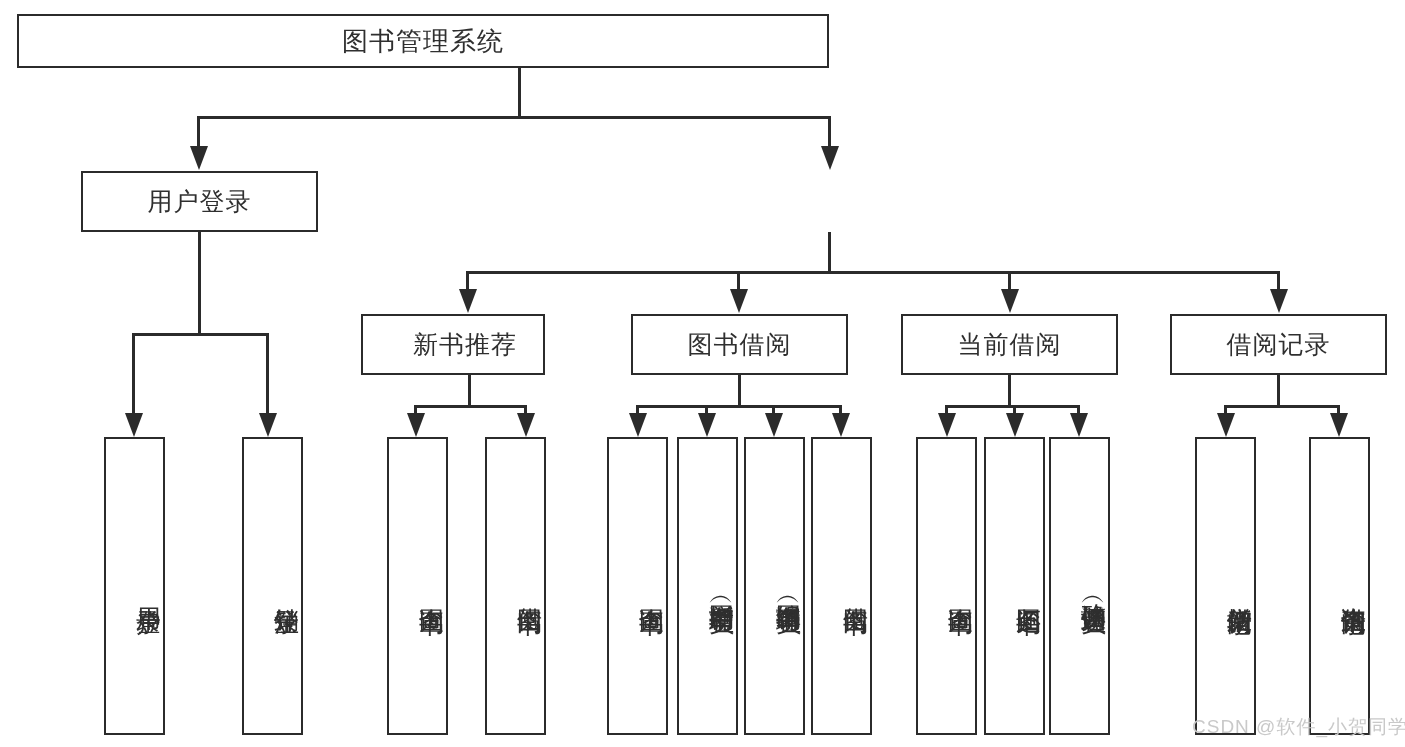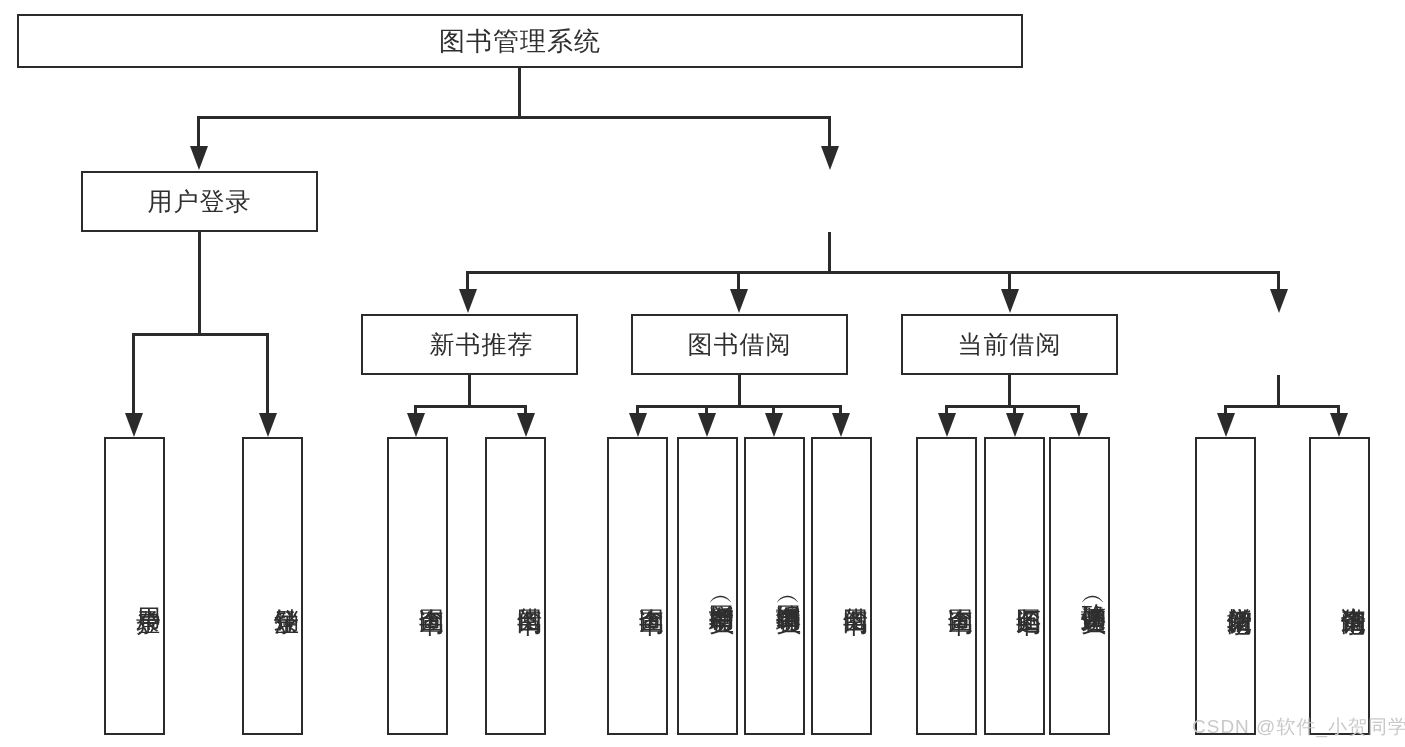--- a/index.html
+++ b/index.html
@@ -73,21 +73,21 @@
     letter-spacing: 1px;
     white-space: nowrap;
     user-select: none;
   }
 </style>
 </head>
 <body>
 
 <div id="canvas">
 
-  <div class="node node-h node-root" style="left:17px; top:14px; width:1006px; height:54px;">图书管理系统</div>
+  <div class="node node-h node-root" style="left:17px; top:14px; width:812px; height:54px;">图书管理系统</div>
 
   <div class="edge edge-v" style="left:518px; top:68px; width:3px; height:48px;"></div>
 
   <div class="edge edge-h" style="left:197px; top:116px; width:634px; height:3px;"></div>
 
   <div class="edge edge-v" style="left:197px; top:116px; width:3px; height:30px;"></div>
   <div class="arrow" style="left:190px; top:146px;"></div>
 
   <div class="edge edge-v" style="left:828px; top:116px; width:3px; height:30px;"></div>
   <div class="arrow" style="left:821px; top:146px;"></div>
@@ -110,23 +110,24 @@
 
   <div class="edge edge-v" style="left:737px; top:271px; width:3px; height:20px;"></div>
   <div class="arrow" style="left:730px; top:289px;"></div>
 
   <div class="edge edge-v" style="left:1008px; top:271px; width:3px; height:20px;"></div>
   <div class="arrow" style="left:1001px; top:289px;"></div>
 
   <div class="edge edge-v" style="left:1277px; top:271px; width:3px; height:20px;"></div>
   <div class="arrow" style="left:1270px; top:289px;"></div>
 
-  <div class="node node-h" style="left:361px; top:314px; width:217px; height:61px;padding-left:24px;">新书推荐</div>
+  <div class="node node-h" style="left:361px; top:314px; width:184px; height:61px;padding-left:24px;">新书推荐</div>
   <div class="node node-h" style="left:631px; top:314px; width:217px; height:61px;">图书借阅</div>
   <div class="node node-h" style="left:901px; top:314px; width:217px; height:61px;">当前借阅</div>
+  <div class="node node-h" style="left:1170px; top:314px; width:217px; height:61px;">借阅记录</div>
 
   <div class="edge edge-v" style="left:468px; top:375px; width:3px; height:32px;"></div>
   <div class="edge edge-h" style="left:414px; top:405px; width:113px; height:3px;"></div>
   <div class="edge edge-v" style="left:414px; top:405px; width:3px; height:10px;"></div>
   <div class="arrow" style="left:407px; top:413px;"></div>
   <div class="edge edge-v" style="left:524px; top:405px; width:3px; height:10px;"></div>
   <div class="arrow" style="left:517px; top:413px;"></div>
 
   <div class="edge edge-v" style="left:738px; top:375px; width:3px; height:32px;"></div>
   <div class="edge edge-h" style="left:636px; top:405px; width:206px; height:3px;"></div>

